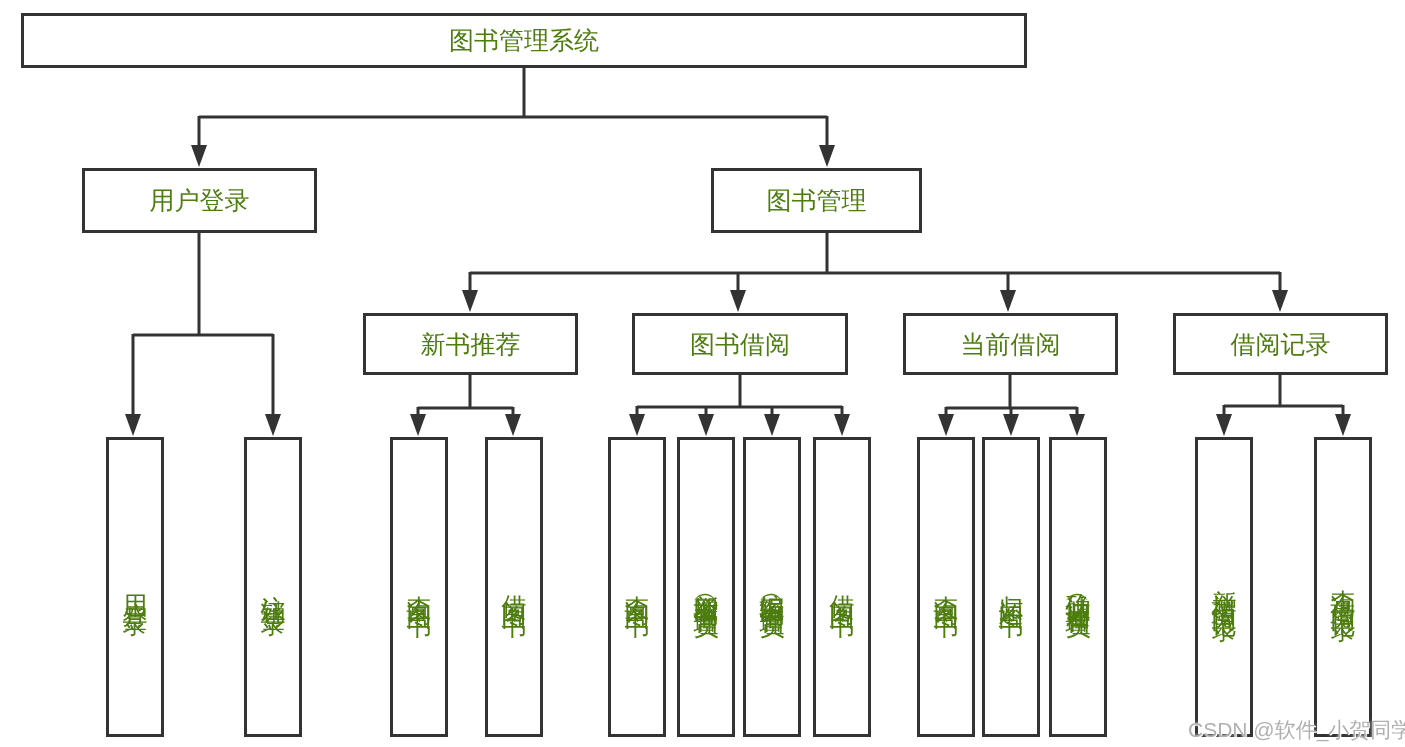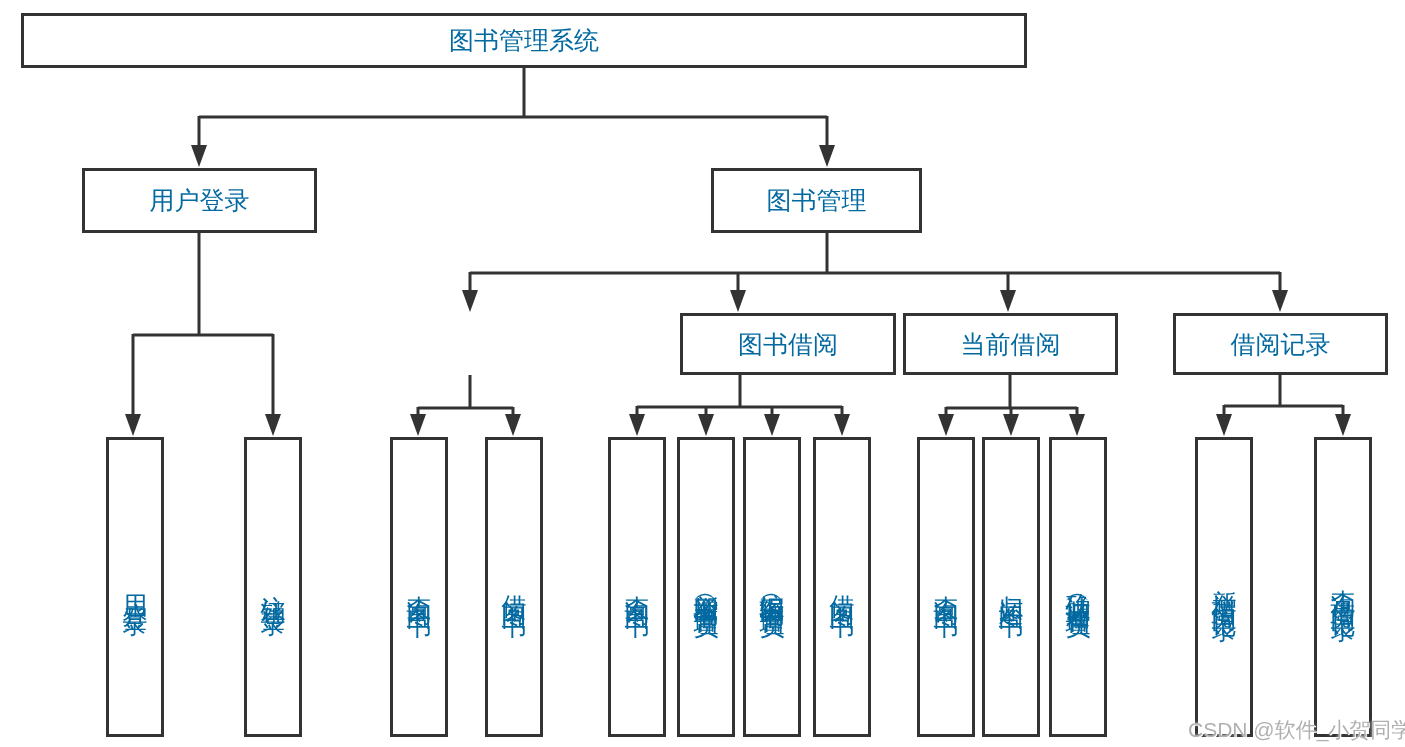--- a/index.html
+++ b/index.html
@@ -14,21 +14,21 @@
   .wires{position:absolute;left:0;top:0;z-index:1;}
   .node{
     position:absolute;
     box-sizing:border-box;
     border:3px solid #333333;
     background:#ffffff;
     display:flex;
     align-items:center;
     justify-content:center;
     z-index:2;
-    color:#0369a1;
+    color:#4d7c0f;
   }
   .root{left:21px;top:13px;width:1006px;height:55px;font-size:25px;}
   .l1{top:168px;height:65px;font-size:25px;}
   .l1-a{left:82px;width:235px;}
   .l1-b{left:711px;width:211px;}
   .l2{top:313px;height:62px;font-size:25px;}
   .leaf{
     top:437px;height:300px;width:58px;
     font-size:25px;
     writing-mode:vertical-rl;
@@ -83,21 +83,22 @@
       <polygon points="1216,414 1232,414 1224,436"></polygon>
       <polygon points="1335,414 1351,414 1343,436"></polygon>
     </g>
   </svg>
 
   <div class="node root">图书管理系统</div>
 
   <div class="node l1 l1-a">用户登录</div>
   <div class="node l1 l1-b">图书管理</div>
 
-  <div class="node l2" style="left:632px;width:216px;margin-left:48px;">图书借阅</div>
+  <div class="node l2" style="left:363px;width:215px;">新书推荐</div>
+  <div class="node l2" style="left:632px;width:216px;">图书借阅</div>
   <div class="node l2" style="left:1173px;width:215px;">借阅记录</div>
   <div class="node l2" style="left:903px;width:215px;">当前借阅</div>
 
   <div class="node leaf" style="left:106px;">用户登录</div>
   <div class="node leaf" style="left:244px;">注销登录</div>
 
   <div class="node leaf" style="left:390px;">查询图书</div>
   <div class="node leaf" style="left:485px;">借阅图书</div>
 
   <div class="node leaf" style="left:608px;">查询图书</div>

